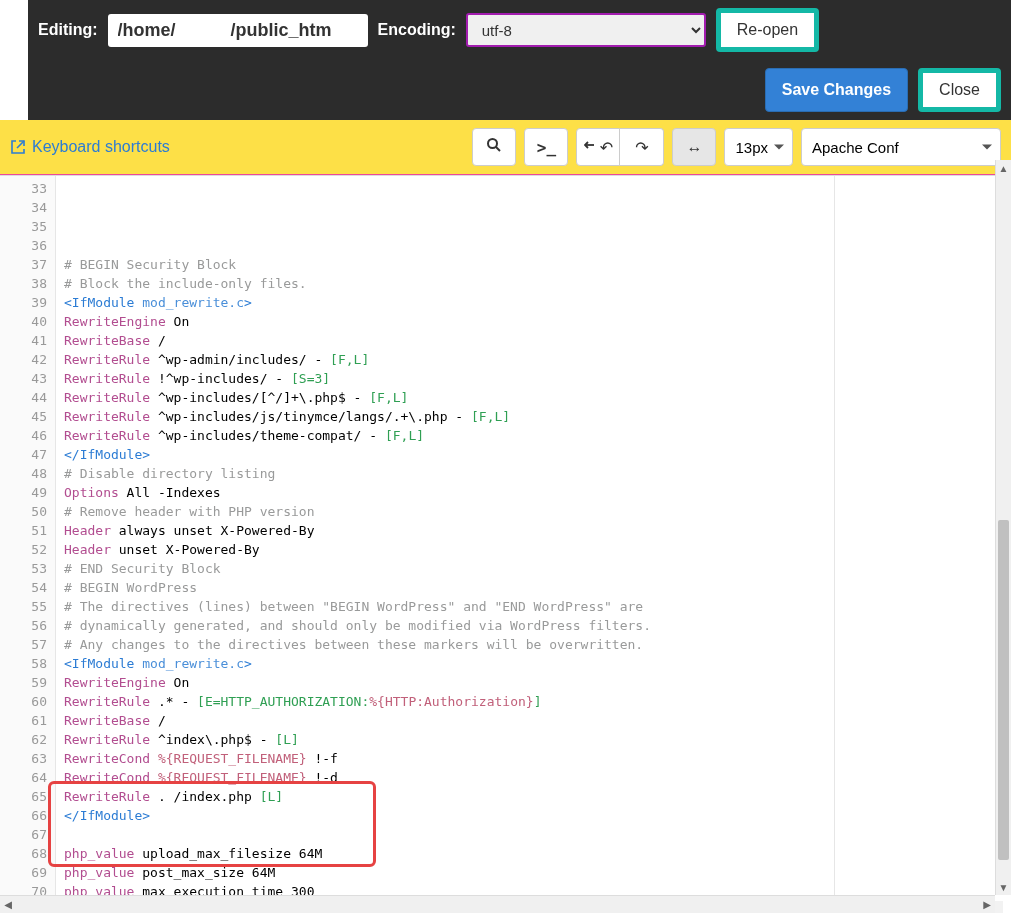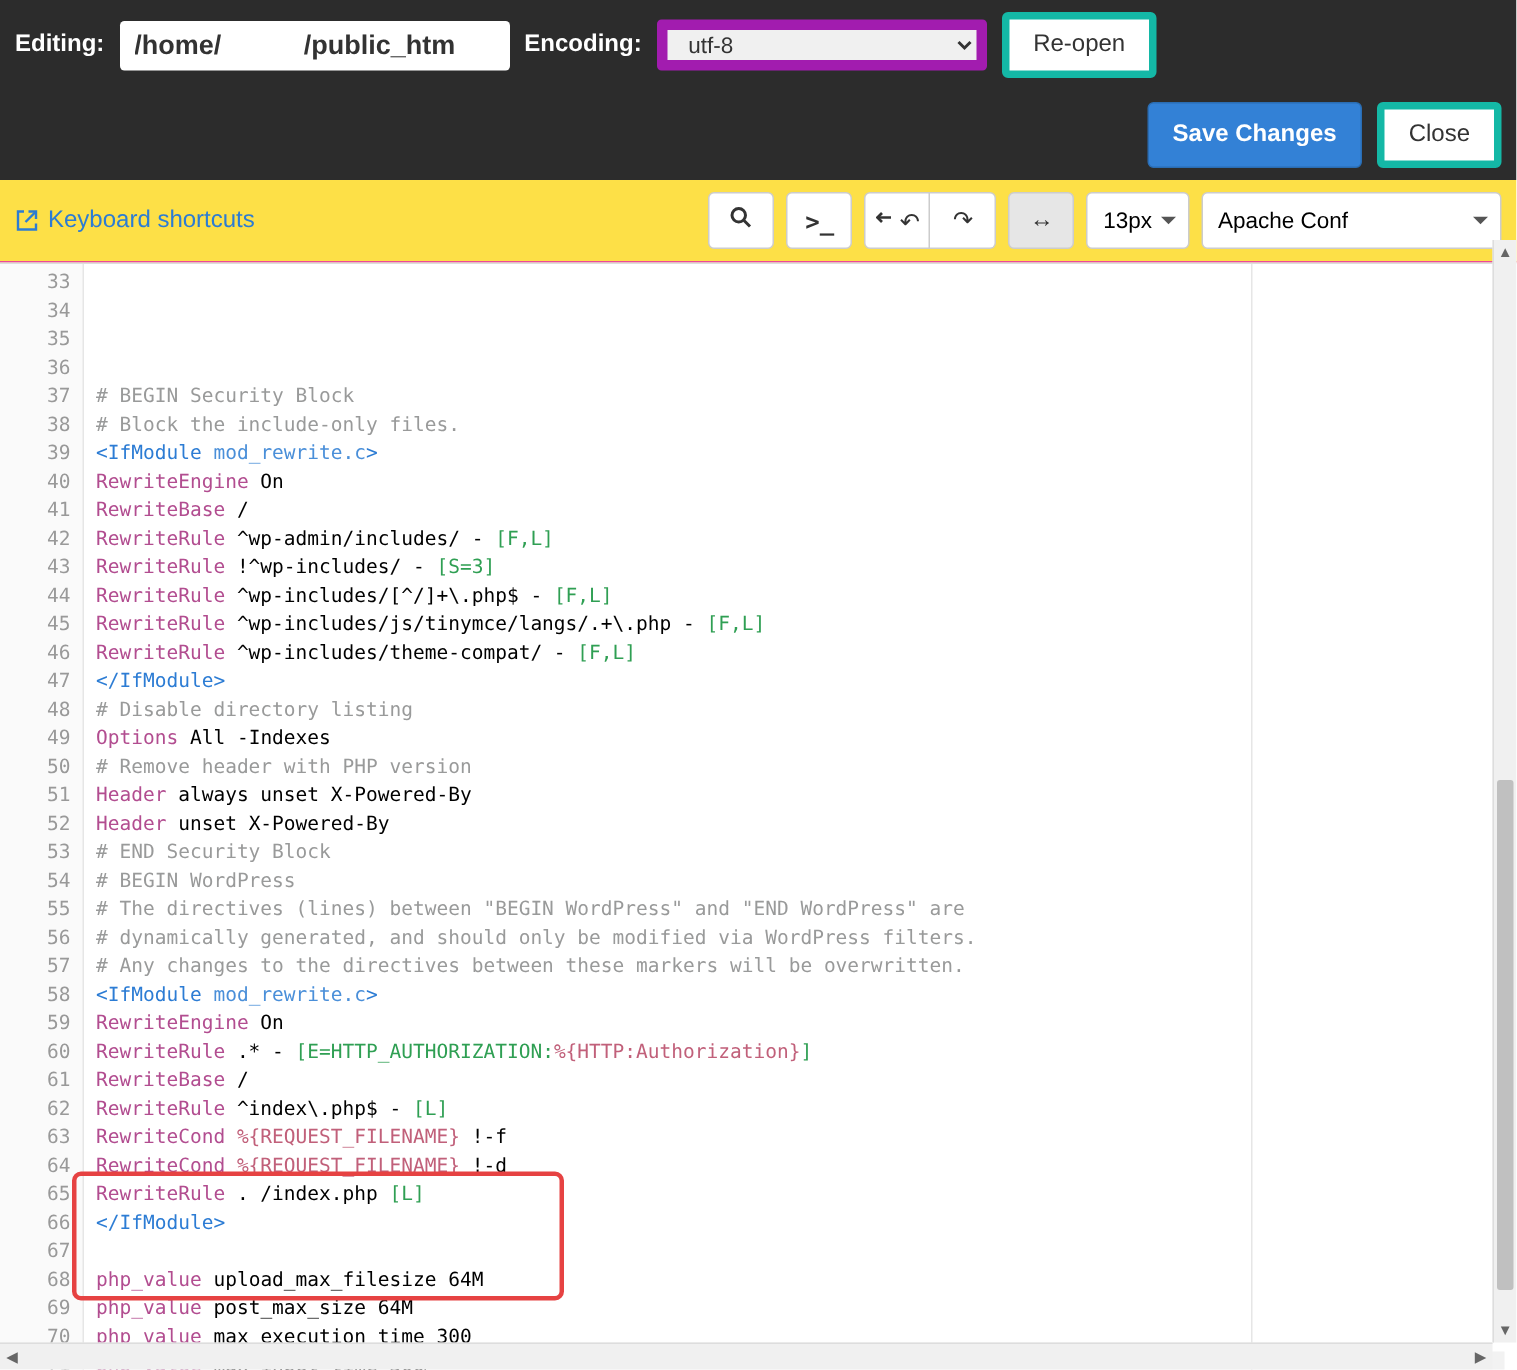--- a/index.html
+++ b/index.html
@@ -1,22 +1,22 @@
 <!DOCTYPE html>
 <html><head>
 <meta charset="utf-8">
 <style>
   * { box-sizing: border-box; margin: 0; padding: 0; }
   body { font-family: -apple-system, BlinkMacSystemFont, "Segoe UI", Arial, sans-serif; font-size: 14px; background: #fff; width: 1011px; height: 913px; overflow: hidden; position: relative; }
-  .top-bar { background: #2c2c2c; color: #fff; padding: 8px 10px; display: flex; flex-wrap: wrap; align-items: center; gap: 8px; }
+  .top-bar { background: #2c2c2c; color: #fff; padding: 8px 10px; display: flex; flex-wrap: wrap; align-items: center; gap: 8px; margin-left: 28px; }
   .top-bar .row1 { display: flex; align-items: center; gap: 10px; width: 100%; }
   .top-bar .row2 { display: flex; justify-content: flex-end; gap: 10px; width: 100%; margin-top: 8px; }
   .top-bar label { font-weight: bold; font-size: 16px; }
   .path-input { background: #fff; color: #333; padding: 6px 10px; border: none; border-radius: 3px; font-size: 18px; font-weight: bold; width: 260px; }
-  .encoding-select { background: #f0f0f0; color: #333; padding: 0 10px; border: 7px solid #a21caf; border-radius: 3px; font-size: 15px; width: 220px; height: 34px; }
+  .encoding-select { background: #f0f0f0; color: #333; padding: 0 10px; border: 2px solid #a21caf; border-radius: 3px; font-size: 15px; width: 240px; height: 34px; }
   .btn { background: #fff; color: #333; border: 5px solid #14b8a6; border-radius: 4px; padding: 8px 16px; font-size: 16px; cursor: pointer; }
   .btn-primary { background: #3381d6; color: #fff; border: 1px solid #2a6db3; font-weight: bold; }
   .toolbar { background: #fde047; border-bottom: 1px solid #ec4899; padding: 8px 10px; display: flex; align-items: center; justify-content: space-between; }
   .toolbar-left { display: flex; align-items: center; gap: 6px; color: #2c7cd4; font-size: 16px; }
   .toolbar-left a { color: #2c7cd4; text-decoration: none; }
   .toolbar-right { display: flex; align-items: center; gap: 8px; }
   .icon-btn { width: 44px; height: 38px; background: #fff; border: 1px solid #ccc; border-radius: 4px; display: flex; align-items: center; justify-content: center; cursor: pointer; font-size: 16px; color: #333; }
   .icon-btn.active { background: #e6e6e6; }
   .btn-group { display: flex; }
   .btn-group .icon-btn:first-child { border-top-right-radius: 0; border-bottom-right-radius: 0; }

